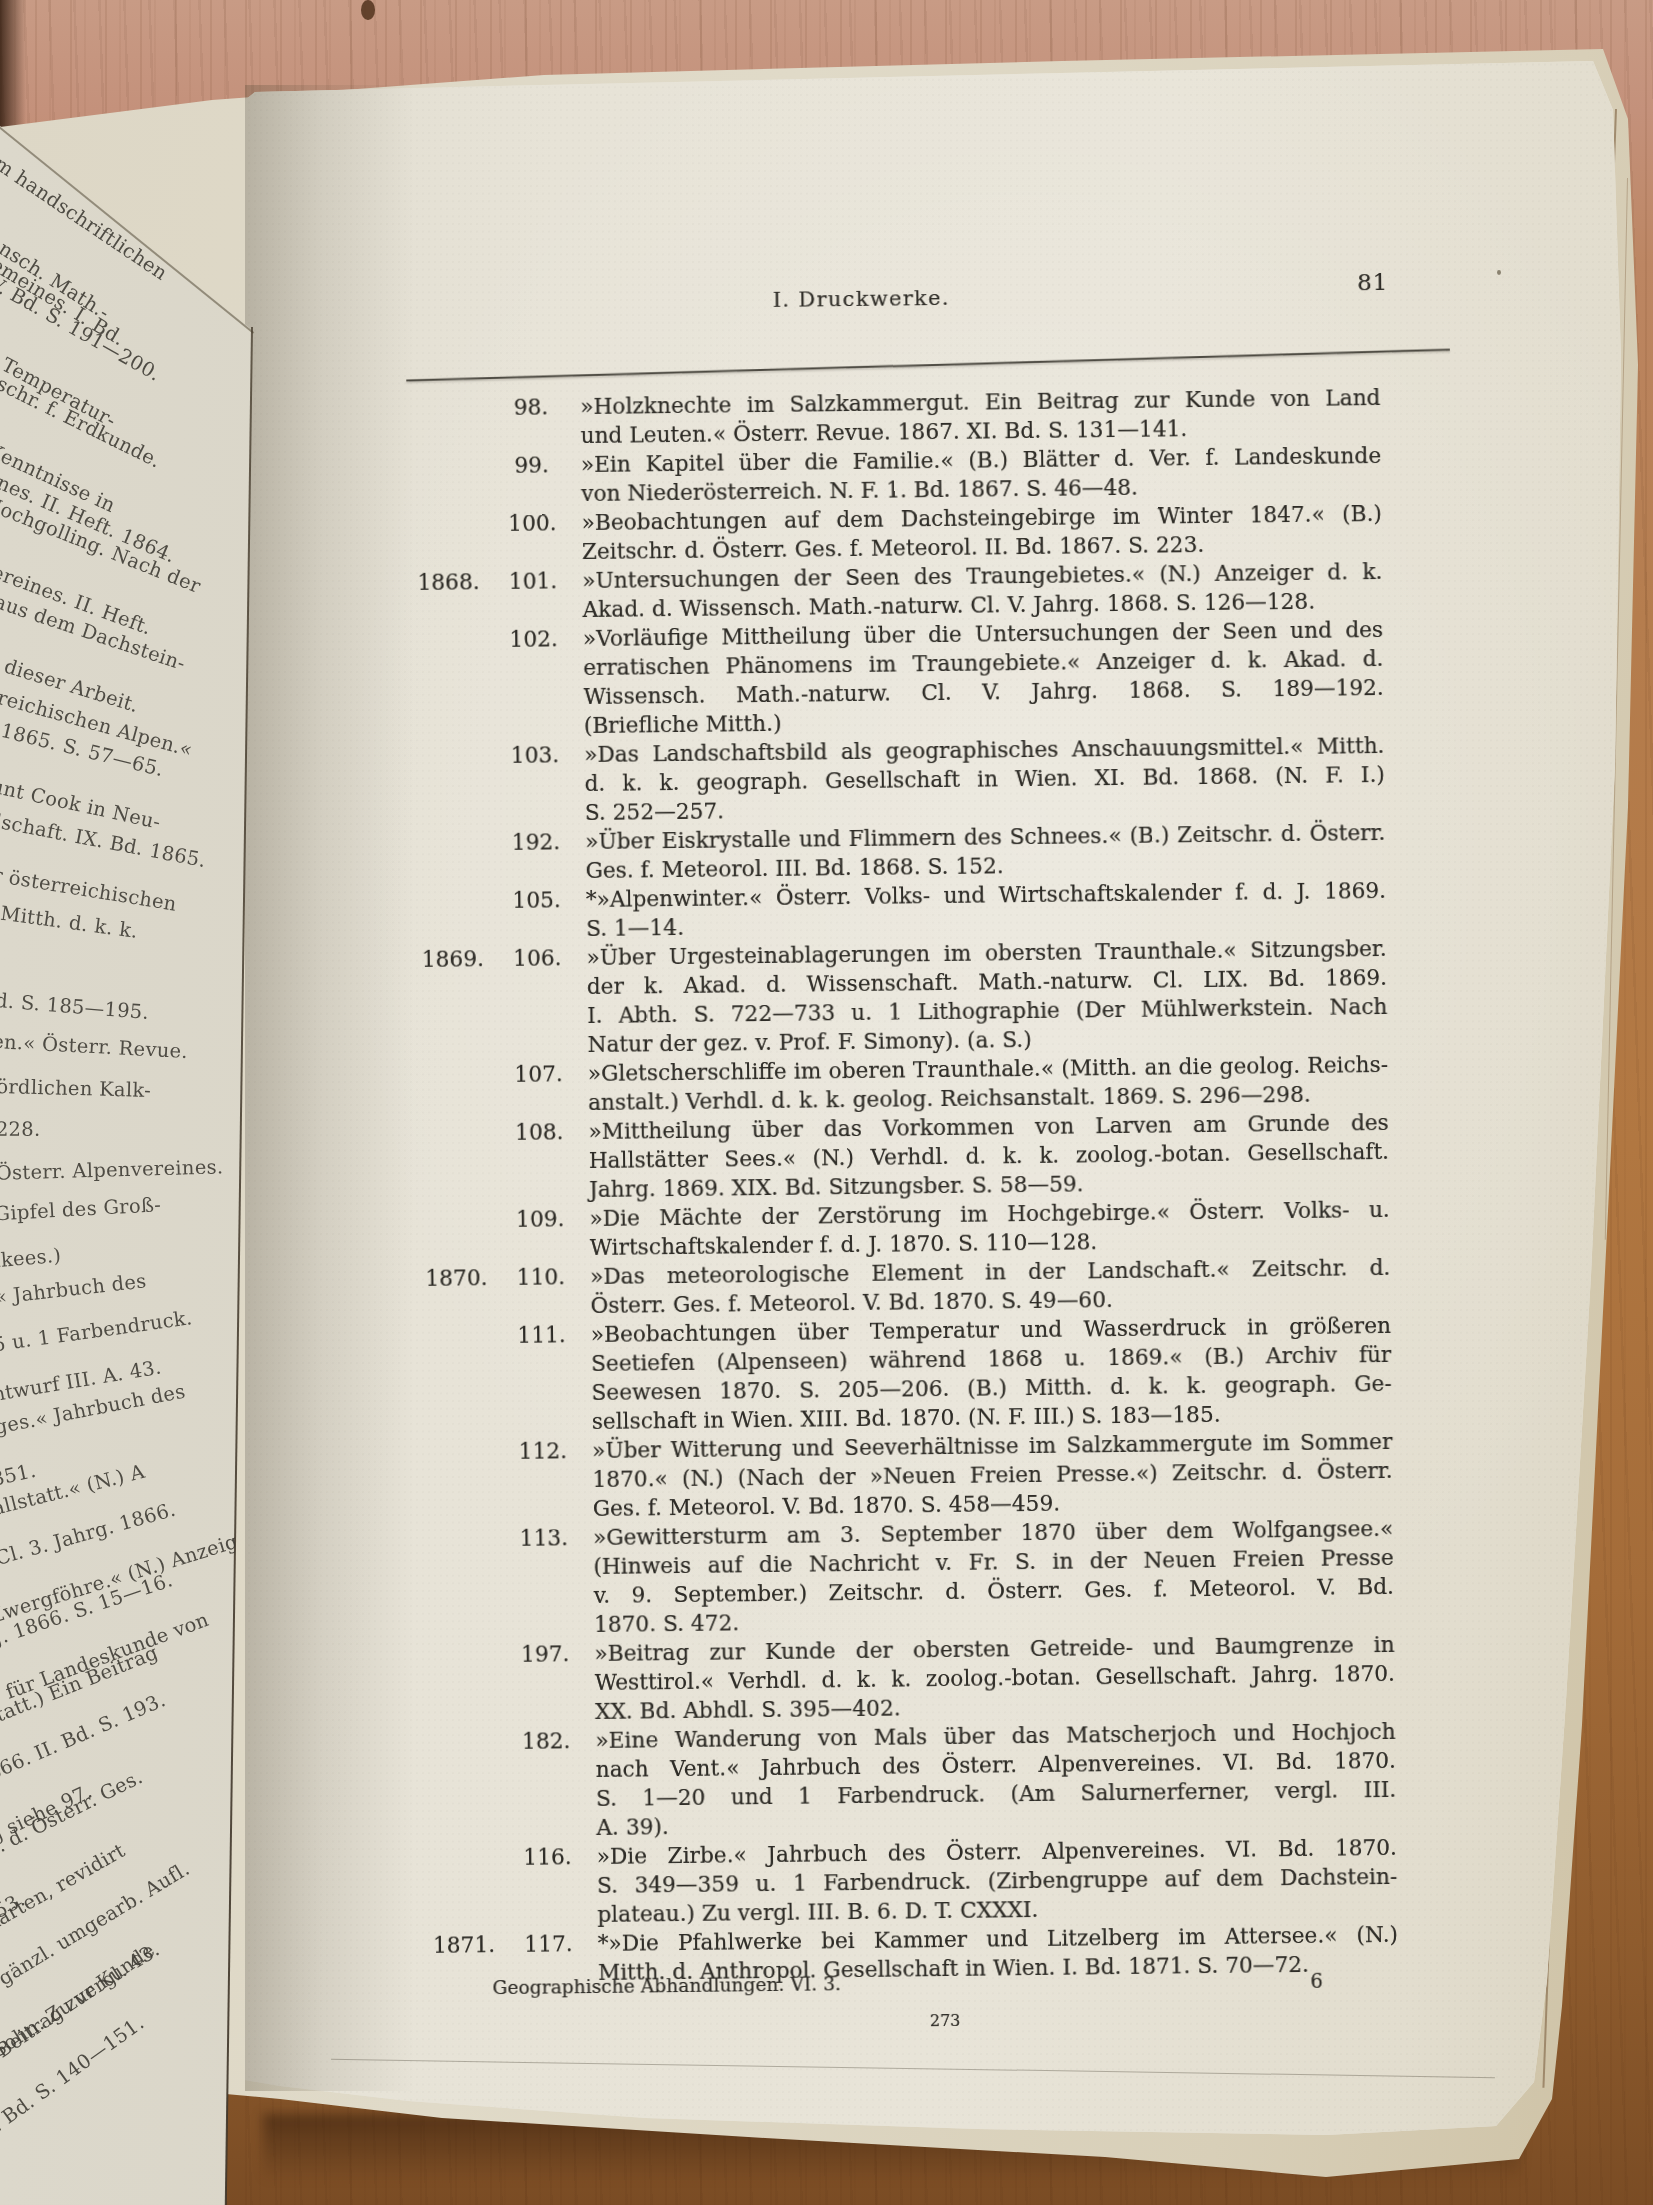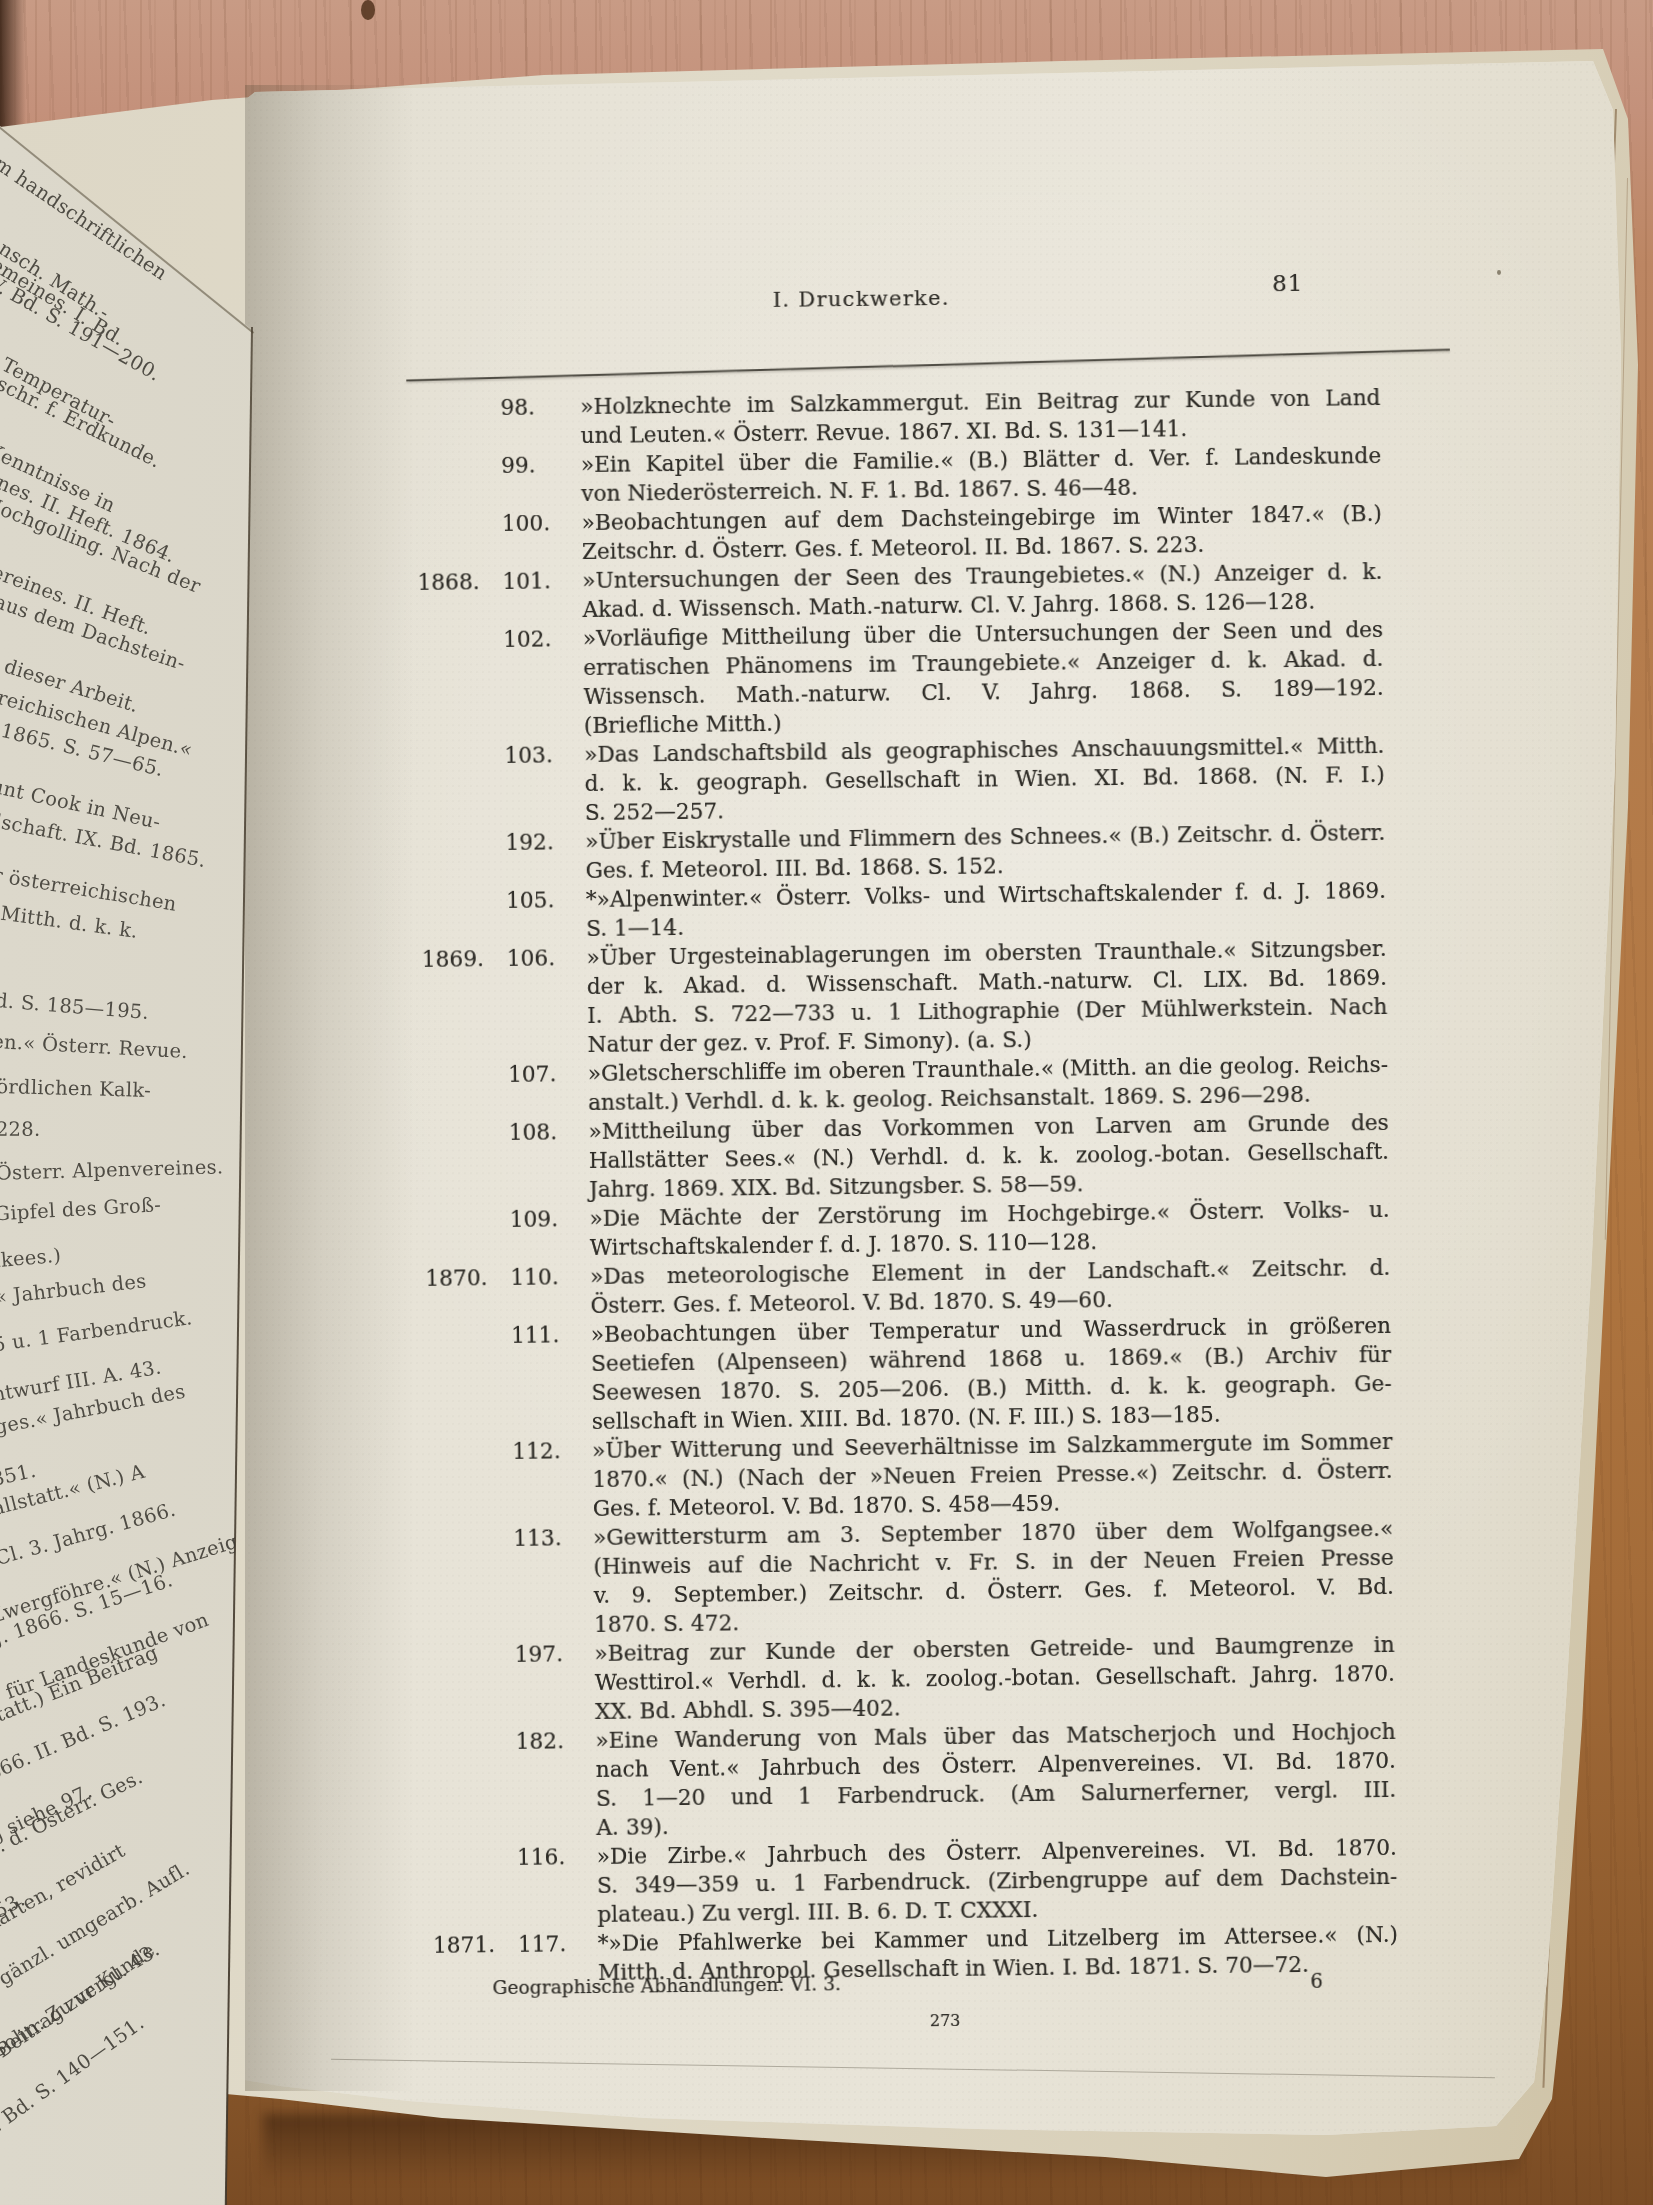--- a/index.html
+++ b/index.html
@@ -94,30 +94,30 @@
   
   .textblock{
     position:absolute;inset:0;color:#2d2b26;
     transform:rotate(-0.65deg);transform-origin:850px 357px;
     text-shadow:0 0 0.5px rgba(40,36,28,.55);
   }
   .header-title{
     position:absolute;left:586px;top:287px;width:552px;text-align:center;
     font-size:21px;letter-spacing:1.3px;
   }
-  .page-number{position:absolute;left:1273px;top:275px;font-size:23px;letter-spacing:0.8px;}
+  .page-number{position:absolute;left:1358px;top:275px;font-size:23px;letter-spacing:0.8px;}
   .header-rule{
     position:absolute;left:406px;top:365px;width:1044px;height:2.1px;
     background:rgba(38,35,28,.8);box-shadow:0 1.7px 1.7px rgba(38,35,28,.18);
     transform:rotate(-1.05deg);
   }
   .entries{position:absolute;left:415px;top:389px;width:965px;font-size:21.7px;line-height:29px;}
   .entry-row{display:flex;align-items:flex-start;}
   .col-year{flex:none;width:85px;white-space:nowrap;}
-  .col-num{flex:none;width:61px;text-align:left;white-space:nowrap;}
+  .col-num{flex:none;width:61px;text-align:center;white-space:nowrap;}
   .col-text{flex:1;margin-left:18.7px;min-width:0;}
   .entry-line{text-align:justify;text-align-last:justify;}
   .entry-line.last{text-align:left;text-align-last:left;}
   .footer-series{position:absolute;left:474px;top:1973px;font-size:18.7px;}
   .footer-center{position:absolute;left:911px;top:1980px;font-size:16px;margin-top:32px;}
   .footer-right{position:absolute;left:1292px;top:1975px;font-size:19.5px;}
 </style>
 </head>
 <body>
 

